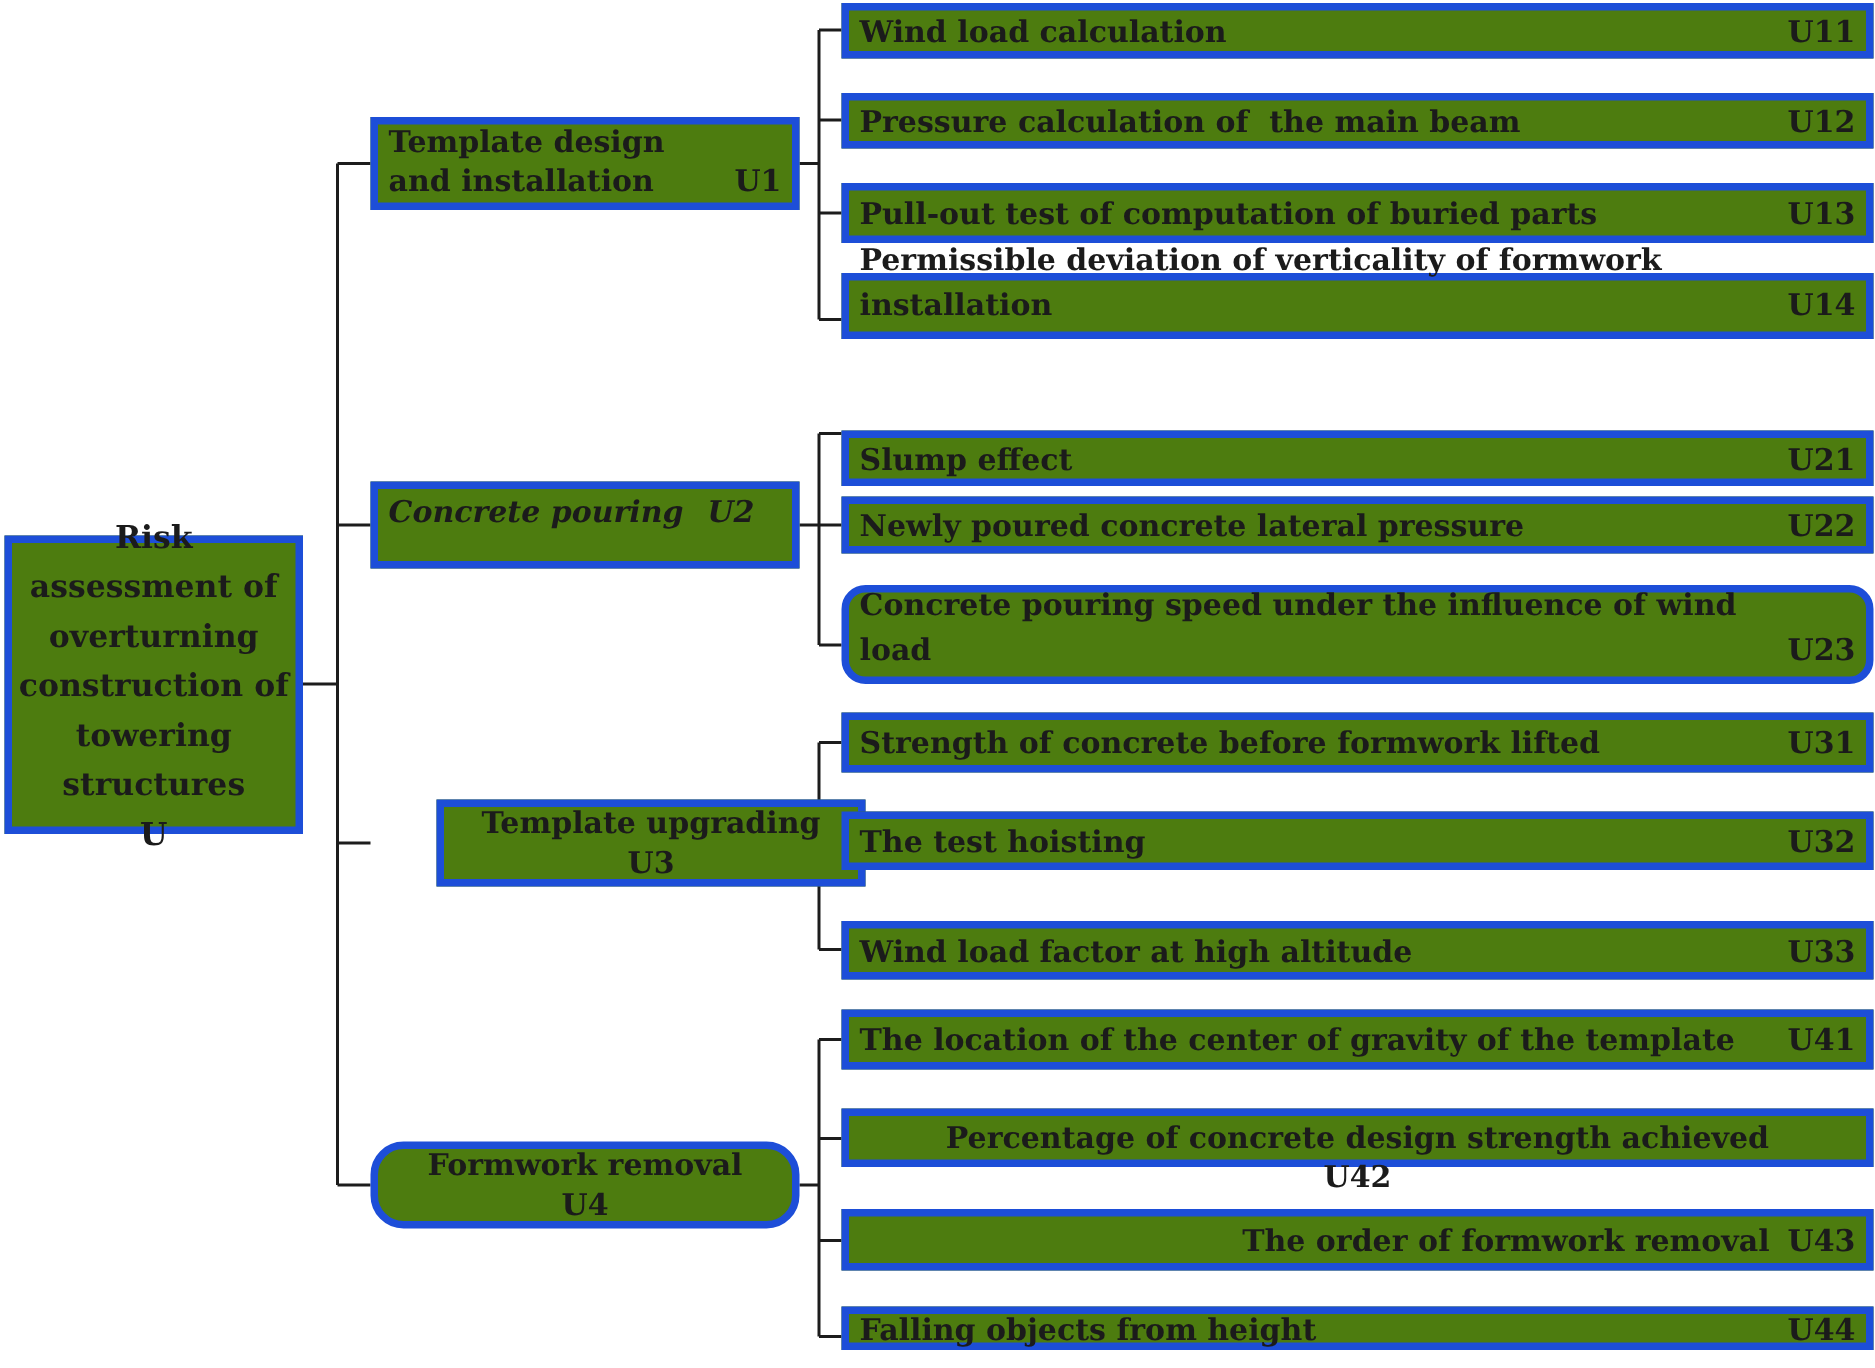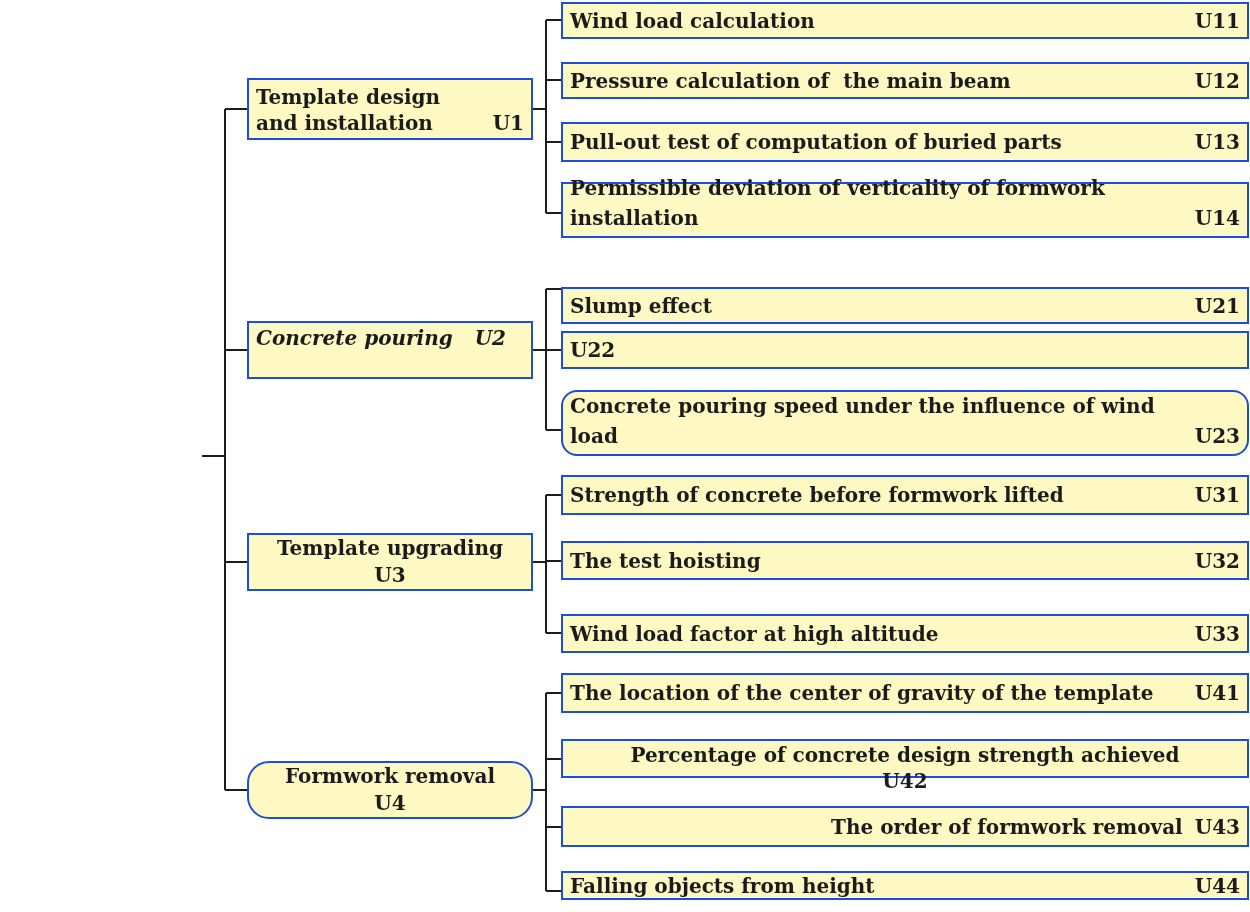--- a/index.html
+++ b/index.html
@@ -19,22 +19,22 @@
   }
   .connectors {
     position: absolute;
     left: 0;
     top: 0;
     width: 1250px;
     height: 912px;
   }
   .box {
     position: absolute;
-    background: #fef9c3;
-    border: 2px solid #1d4ed8;
+    background: #4d7c0f;
+    border: 5px solid #1d4ed8;
     box-sizing: border-box;
     font-size: 20px;
     line-height: 1.3;
   }
   .label { white-space: pre-wrap; }
   .code  { white-space: nowrap; }
 
   
   .root {
     left: 3px; top: 357px; width: 199px; height: 199px;
@@ -98,32 +98,36 @@
 <div class="canvas">
 
   <svg class="connectors" viewBox="0 0 1250 912" xmlns="http://www.w3.org/2000/svg">
     <path d="M202 456 H225 M225 109 V790 M225 109 H247 M225 350 H247 M225 562 H247 M225 790 H247" stroke="#1c1c1c" stroke-width="2" fill="none"></path>
     <path d="M533 109 H546 M546 20 V213 M546 20 H561 M546 80 H561 M546 142 H561 M546 213 H561" stroke="#1c1c1c" stroke-width="2" fill="none"></path>
     <path d="M533 350 H546 M546 289 V430 M546 289 H561 M546 350 H561 M546 430 H561" stroke="#1c1c1c" stroke-width="2" fill="none"></path>
     <path d="M533 562 H546 M546 495 V633 M546 495 H561 M546 561 H561 M546 633 H561" stroke="#1c1c1c" stroke-width="2" fill="none"></path>
     <path d="M533 790 H546 M546 693 V891 M546 693 H561 M546 759 H561 M546 827 H561 M546 891 H561" stroke="#1c1c1c" stroke-width="2" fill="none"></path>
   </svg>
 
+  <div class="box root">
+    <span class="label">Risk assessment of overturning construction of towering structures</span>
+    <span class="code">U</span>
+  </div>
 
   <div class="box branch flex-end" style="top:78px;height:62px;">
     <span class="label">Template design and installation</span>
     <span class="code">U1</span>
   </div>
 
   <div class="box branch flex-center" style="top:321px;height:58px;">
     <span class="label">Concrete pouring</span>
     <span class="code">U2</span>
   </div>
 
-  <div class="box branch stacked" style="top:533px;height:58px;">
+  <div class="box branch stacked" style="top:533px;height:58px;margin-left:44px;">
     <span class="label">Template upgrading</span>
     <span class="code">U3</span>
   </div>
 
   <div class="box branch stacked" style="top:761px;height:58px;border-radius:22px;">
     <span class="label">Formwork removal</span>
     <span class="code">U4</span>
   </div>
 
   <div class="box leaf" style="top:2px;height:37px;">
@@ -131,30 +135,31 @@
     <span class="code">U11</span>
   </div>
   <div class="box leaf" style="top:62px;height:37px;">
     <span class="label">Pressure calculation of  the main beam</span>
     <span class="code">U12</span>
   </div>
   <div class="box leaf" style="top:122px;height:40px;">
     <span class="label">Pull-out test of computation of buried parts</span>
     <span class="code">U13</span>
   </div>
-  <div class="box leaf tall" style="top:182px;height:56px;">
+  <div class="box leaf tall" style="top:182px;height:44px;">
     <span class="label">Permissible deviation of verticality of formwork installation</span>
     <span class="code">U14</span>
   </div>
 
   <div class="box leaf" style="top:287px;height:37px;">
     <span class="label">Slump effect</span>
     <span class="code">U21</span>
   </div>
   <div class="box leaf" style="top:331px;height:38px;">
+    <span class="label">Newly poured concrete lateral pressure</span>
     <span class="code">U22</span>
   </div>
   <div class="box leaf tall" style="top:390px;height:66px;border-radius:16px;">
     <span class="label">Concrete pouring speed under the influence of wind load</span>
     <span class="code">U23</span>
   </div>
 
   <div class="box leaf" style="top:475px;height:40px;">
     <span class="label">Strength of concrete before formwork lifted</span>
     <span class="code">U31</span>

